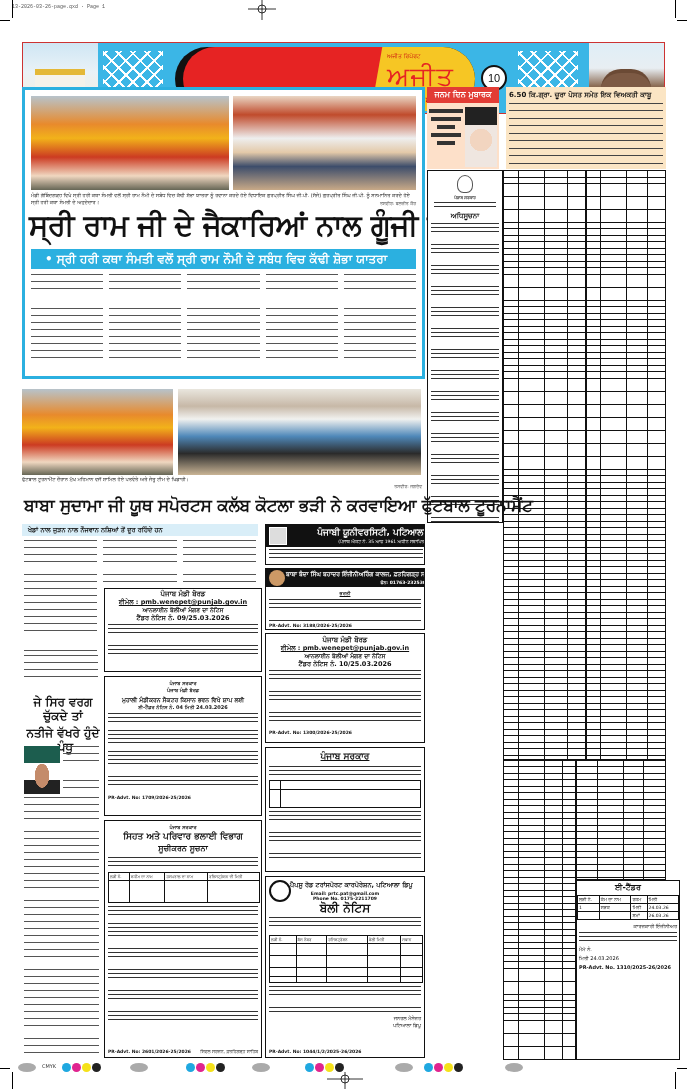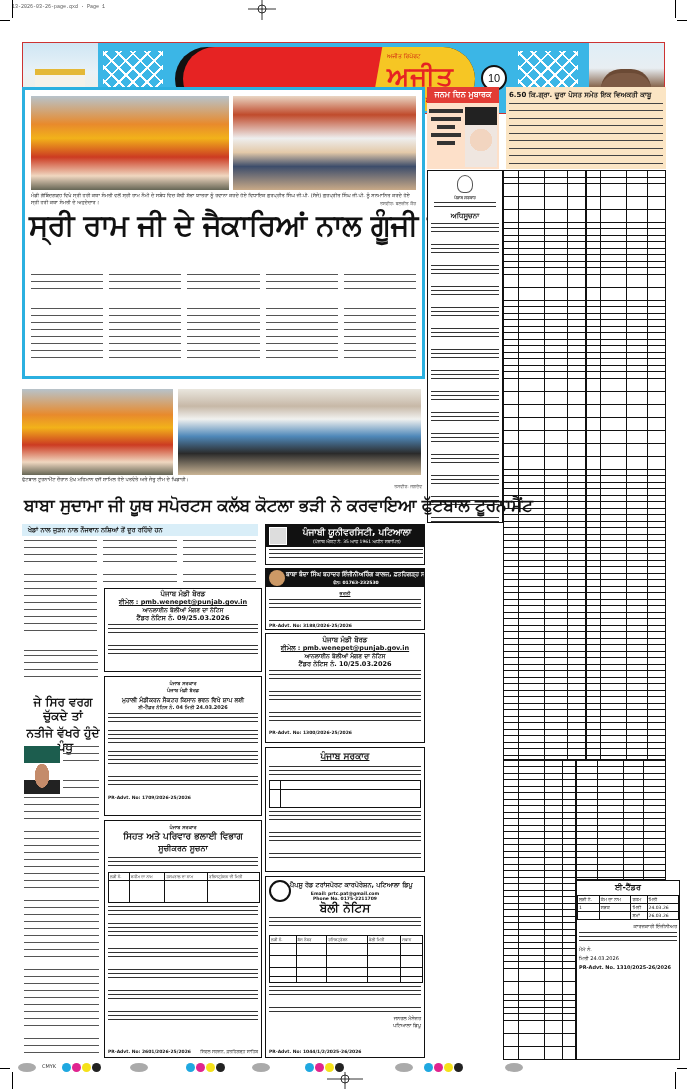--- a/index.html
+++ b/index.html
@@ -15,21 +15,21 @@
   .mast .pic .bld{position:absolute;left:12px;bottom:6px;width:50px;height:40px;background:#f5f2ea;border-top:6px solid #e4b837}
   .mast .pic.r .bld{background:#7d5a44;border-top:4px solid #6b4a35;border-radius:20px 20px 0 0}
   .mast .diam{position:absolute;top:8px;width:60px;height:56px;background:
       repeating-linear-gradient(45deg,transparent 0 8px,#fff 8px 10px),
       repeating-linear-gradient(-45deg,transparent 0 8px,#fff 8px 10px)}
   .mast .pill{position:absolute;left:152px;top:4px;width:300px;height:64px;border-radius:34px;background:#111;overflow:hidden}
   .mast .pill .red{position:absolute;left:8px;top:0;width:200px;height:64px;background:#e62323;border-radius:32px 0 0 32px}
   .mast .pill .yel{position:absolute;left:196px;top:0;width:100px;height:64px;background:#f6c624;transform:skewX(-10deg);transform-origin:bottom}
   .mast .place{position:absolute;left:22px;top:14px;font-size:27px;font-weight:bold;color:#fff;letter-spacing:1px;-webkit-text-stroke:1px #111}
   .mast .tag{position:absolute;left:212px;top:5px;font-size:6px;color:#c11}
-  .mast .brand{position:absolute;left:212px;top:14px;font-size:26px;font-weight:bold;color:#e62323;letter-spacing:1px}
+  .mast .brand{position:absolute;left:212px;top:14px;font-size:26px;font-weight:normal;color:#e62323;letter-spacing:1px}
   .mast .date{position:absolute;left:212px;top:49px;font-size:7px;color:#c11;font-weight:bold}
   .mast .pg{position:absolute;left:458px;top:22px;width:26px;height:26px;border-radius:50%;background:#fff;border:2px solid #111;font-size:11px;text-align:center;line-height:22px;font-family:"Liberation Sans",sans-serif}
   
   .lead{left:22px;top:87px;width:403px;height:292px;border:3px solid #2bb0e0;background:#fff}
   .photo{position:absolute;background:linear-gradient(180deg,#b7c3cb 0%,#e88a2c 30%,#f2b21a 45%,#cc3b22 65%,#f0d7c0 85%,#665 100%)}
   .photo.crowd{background:linear-gradient(180deg,#e9d6c4 0%,#c04b2c 20%,#eee 45%,#e3c9a9 60%,#3d4d6b 75%,#c8a987 100%)}
   .photo.team{background:linear-gradient(180deg,#e9e6de 0%,#c7b8a7 20%,#f1f1ef 35%,#4f88b9 55%,#2b2b2b 75%,#c9b495 100%)}
   .cap{position:absolute;font-size:5px;line-height:7px;color:#222}
   .credit{position:absolute;font-size:4.5px;color:#444;text-align:right}
   .hl{position:absolute;font-weight:bold;color:#111;white-space:nowrap}
@@ -46,21 +46,21 @@
   .brief .hd{position:absolute;left:3px;top:4px;font-size:7px;font-weight:bold;color:#111}
   .brief .bd{position:absolute;left:3px;top:16px;width:154px;height:62px;background:repeating-linear-gradient(180deg,#444 0 0.9px,transparent 0.9px 7.5px)}
   .notice{position:absolute;border:1px solid #111;background:#fff;overflow:hidden}
   .notice .ttl{text-align:center;font-weight:bold;color:#111;white-space:nowrap}
   .lines{background:repeating-linear-gradient(180deg,#333 0 0.7px,transparent 0.7px 4.2px)}
   .tbl{position:absolute;border:1px solid #111;background:#fff;overflow:hidden}
   .tbl .grid{position:absolute;left:0;top:0;right:0;bottom:0;
      background:
        repeating-linear-gradient(180deg,transparent 0 5.5px,#111 5.5px 6.5px)}
   .vline{position:absolute;top:0;bottom:0;width:1px;background:#111}
-  .blackbar{position:absolute;background:#111;color:#fff;font-weight:bold;white-space:nowrap;text-align:center}
+  .blackbar{position:absolute;background:#111;color:#fff;font-weight:bold;white-space:nowrap;text-align:right}
   .reg{position:absolute;width:18px;height:9px;border-radius:50%;background:#aaa}
   .cmyk{position:absolute;display:flex;gap:1px}
   .cmyk span{width:9px;height:9px;border-radius:50%;display:block}
 </style>
 </head>
 <body>
 
 <div class="abs slug">13-2026-03-26-page.qxd  ·  Page 1</div>
 <div class="abs crop" style="left:12px;top:0;width:1px;height:18px"></div>
 <div class="abs crop" style="left:0;top:20px;width:10px;height:1px"></div>
@@ -92,20 +92,21 @@
       <div class="bld"></div>
     </div>
 </div>
 
 <div class="abs lead">
   <div class="photo" style="left:6px;top:6px;width:198px;height:94px"></div>
   <div class="photo crowd" style="left:208px;top:6px;width:183px;height:94px"></div>
   <div class="cap" style="left:6px;top:102px;width:385px;height:14px;overflow:hidden">ਮੰਡੀ ਗੋਬਿੰਦਗੜ੍ਹ ਵਿਖੇ ਸ੍ਰੀ ਹਰੀ ਕਥਾ ਸੰਮਤੀ ਵਲੋਂ ਸ੍ਰੀ ਰਾਮ ਨੌਮੀ ਦੇ ਸਬੰਧ ਵਿਚ ਕੱਢੀ ਸ਼ੋਭਾ ਯਾਤਰਾ ਨੂੰ ਰਵਾਨਾ ਕਰਦੇ ਹੋਏ ਵਿਧਾਇਕ ਗੁਰਪ੍ਰੀਤ ਸਿੰਘ ਜੀ.ਪੀ. (ਸੱਜੇ) ਗੁਰਪ੍ਰੀਤ ਸਿੰਘ ਜੀ.ਪੀ. ਨੂੰ ਸਨਮਾਨਿਤ ਕਰਦੇ ਹੋਏ ਸ੍ਰੀ ਹਰੀ ਕਥਾ ਸੰਮਤੀ ਦੇ ਅਹੁਦੇਦਾਰ।</div>
   <div class="credit" style="left:300px;top:111px;width:91px">ਤਸਵੀਰ: ਬਲਜੀਤ ਕੌਰ</div>
   <div class="hl" style="left:4px;top:118px;font-size:29px;letter-spacing:-0.5px">ਸ੍ਰੀ ਰਾਮ ਜੀ ਦੇ ਜੈਕਾਰਿਆਂ ਨਾਲ ਗੂੰਜੀ ਲੋਹਾ ਨਗਰੀ</div>
+  <div class="subbar" style="left:6px;top:159px;width:385px;height:20px;font-size:12px;line-height:20px;padding-left:14px">• ਸ੍ਰੀ ਹਰੀ ਕਥਾ ਸੰਮਤੀ ਵਲੋਂ ਸ੍ਰੀ ਰਾਮ ਨੌਮੀ ਦੇ ਸਬੰਧ ਵਿਚ ਕੱਢੀ ਸ਼ੋਭਾ ਯਾਤਰਾ</div>
   <div class="cols" style="left:6px;top:184px;width:385px;height:100px;grid-template-columns:repeat(5,1fr)">
     <div class="col">ਮੰਡੀ ਗੋਬਿੰਦਗੜ੍ਹ, 25 ਮਾਰਚ</div>
     <div class="col"></div>
     <div class="col"></div>
     <div class="col"></div>
     <div class="col"></div>
   </div>
 </div>
 
 <div class="abs bday">

